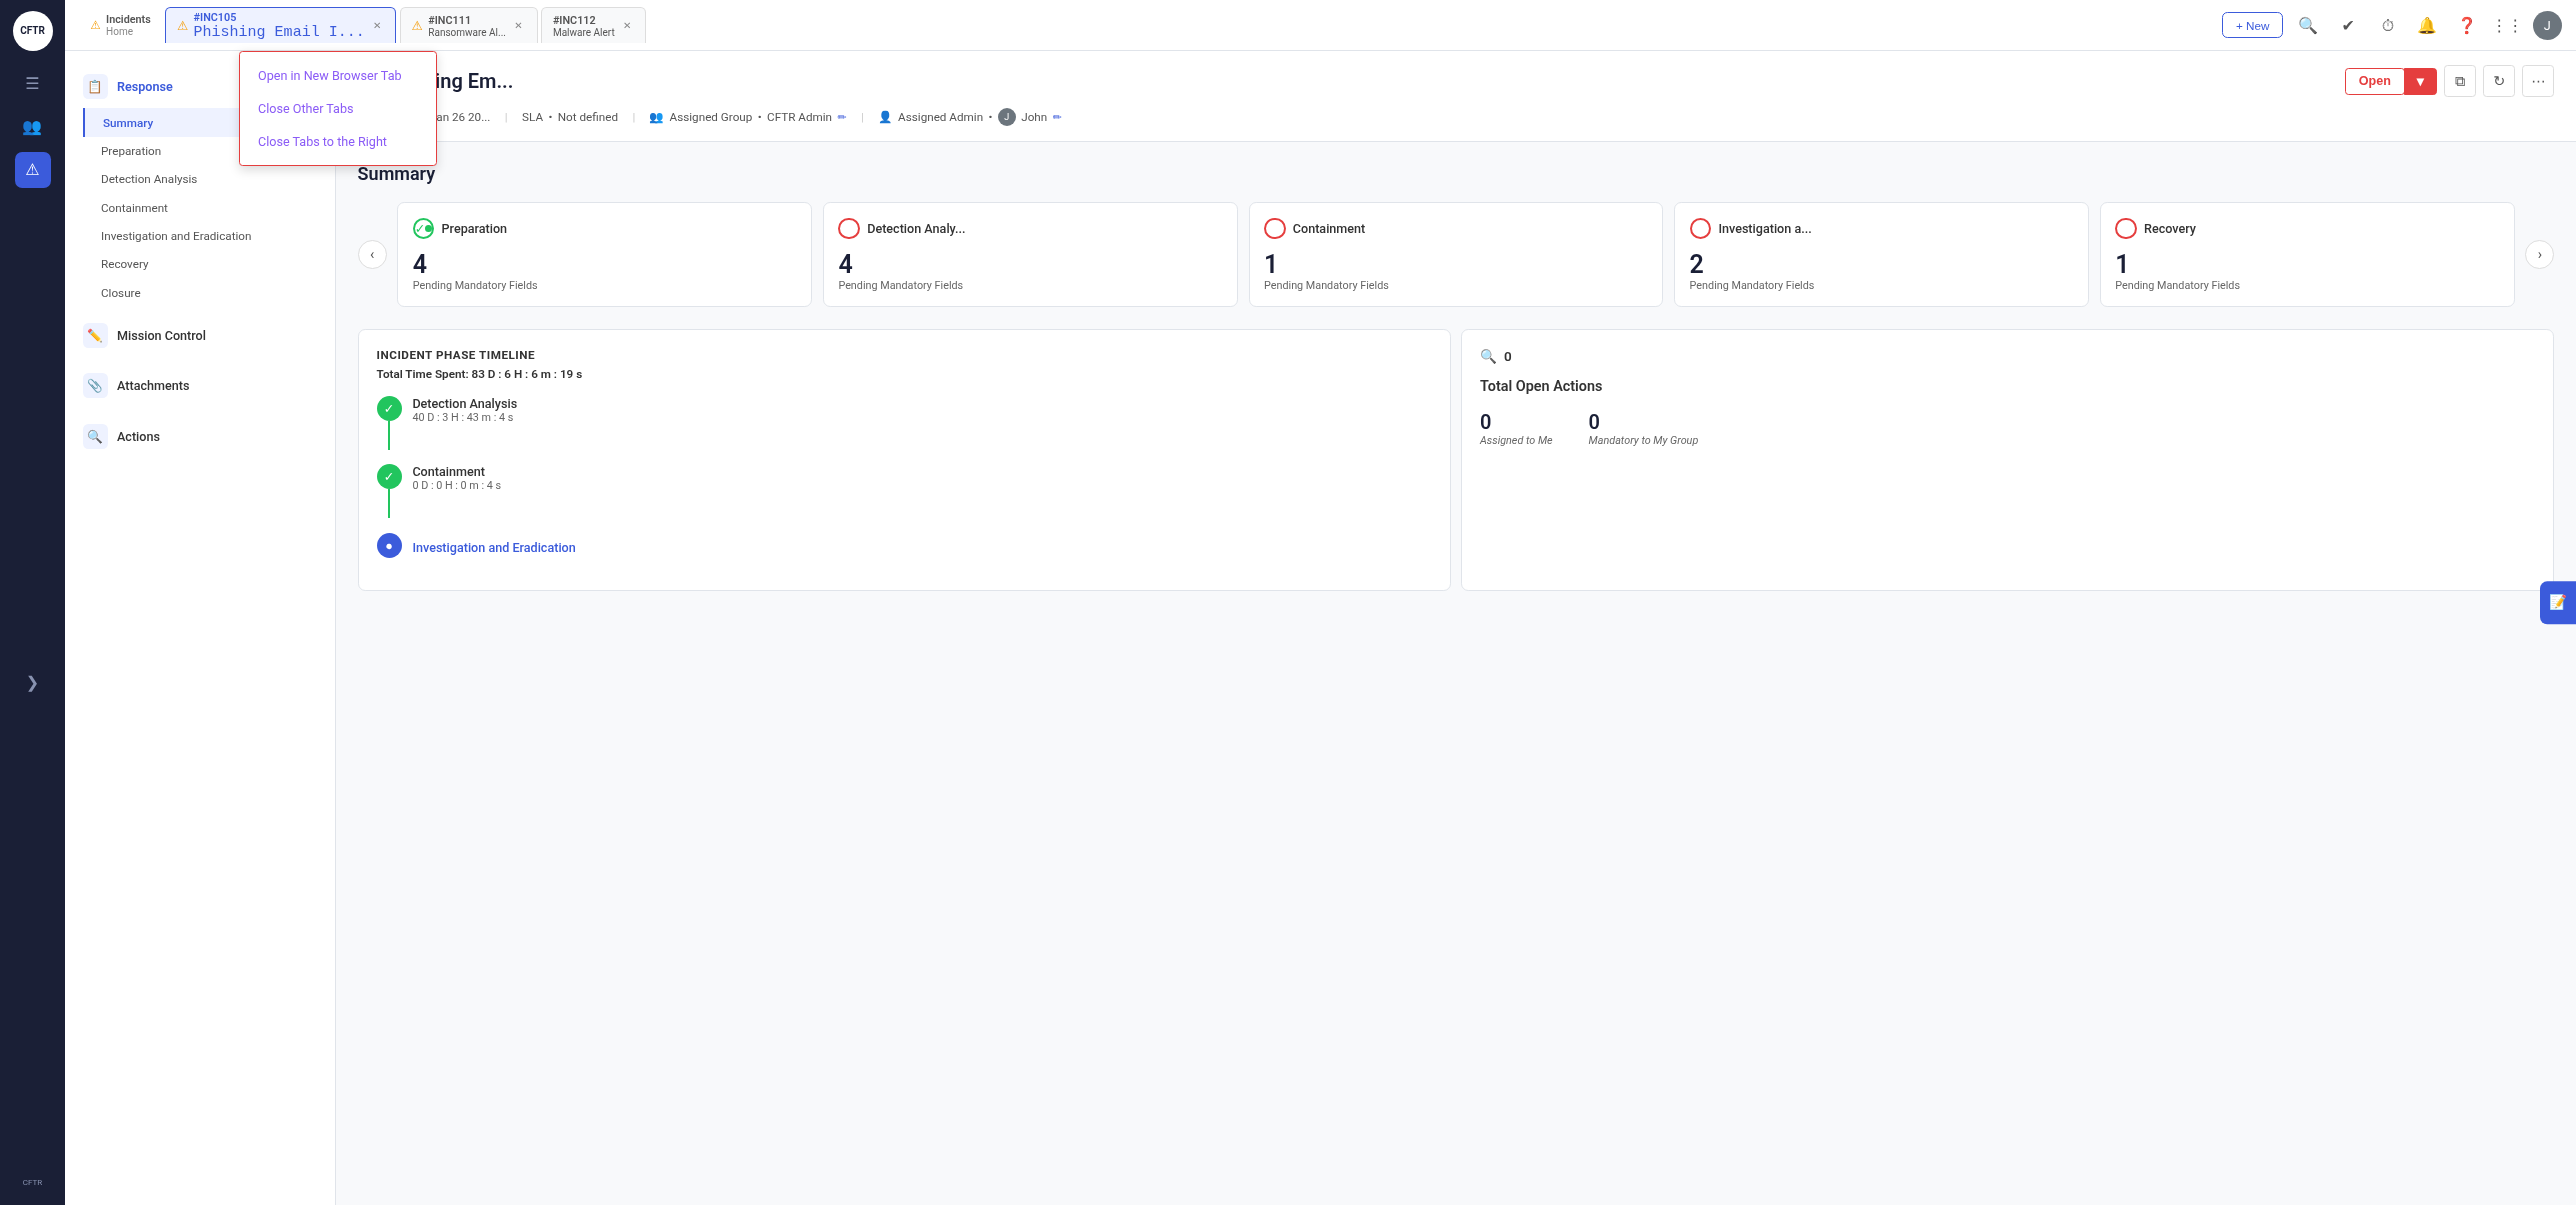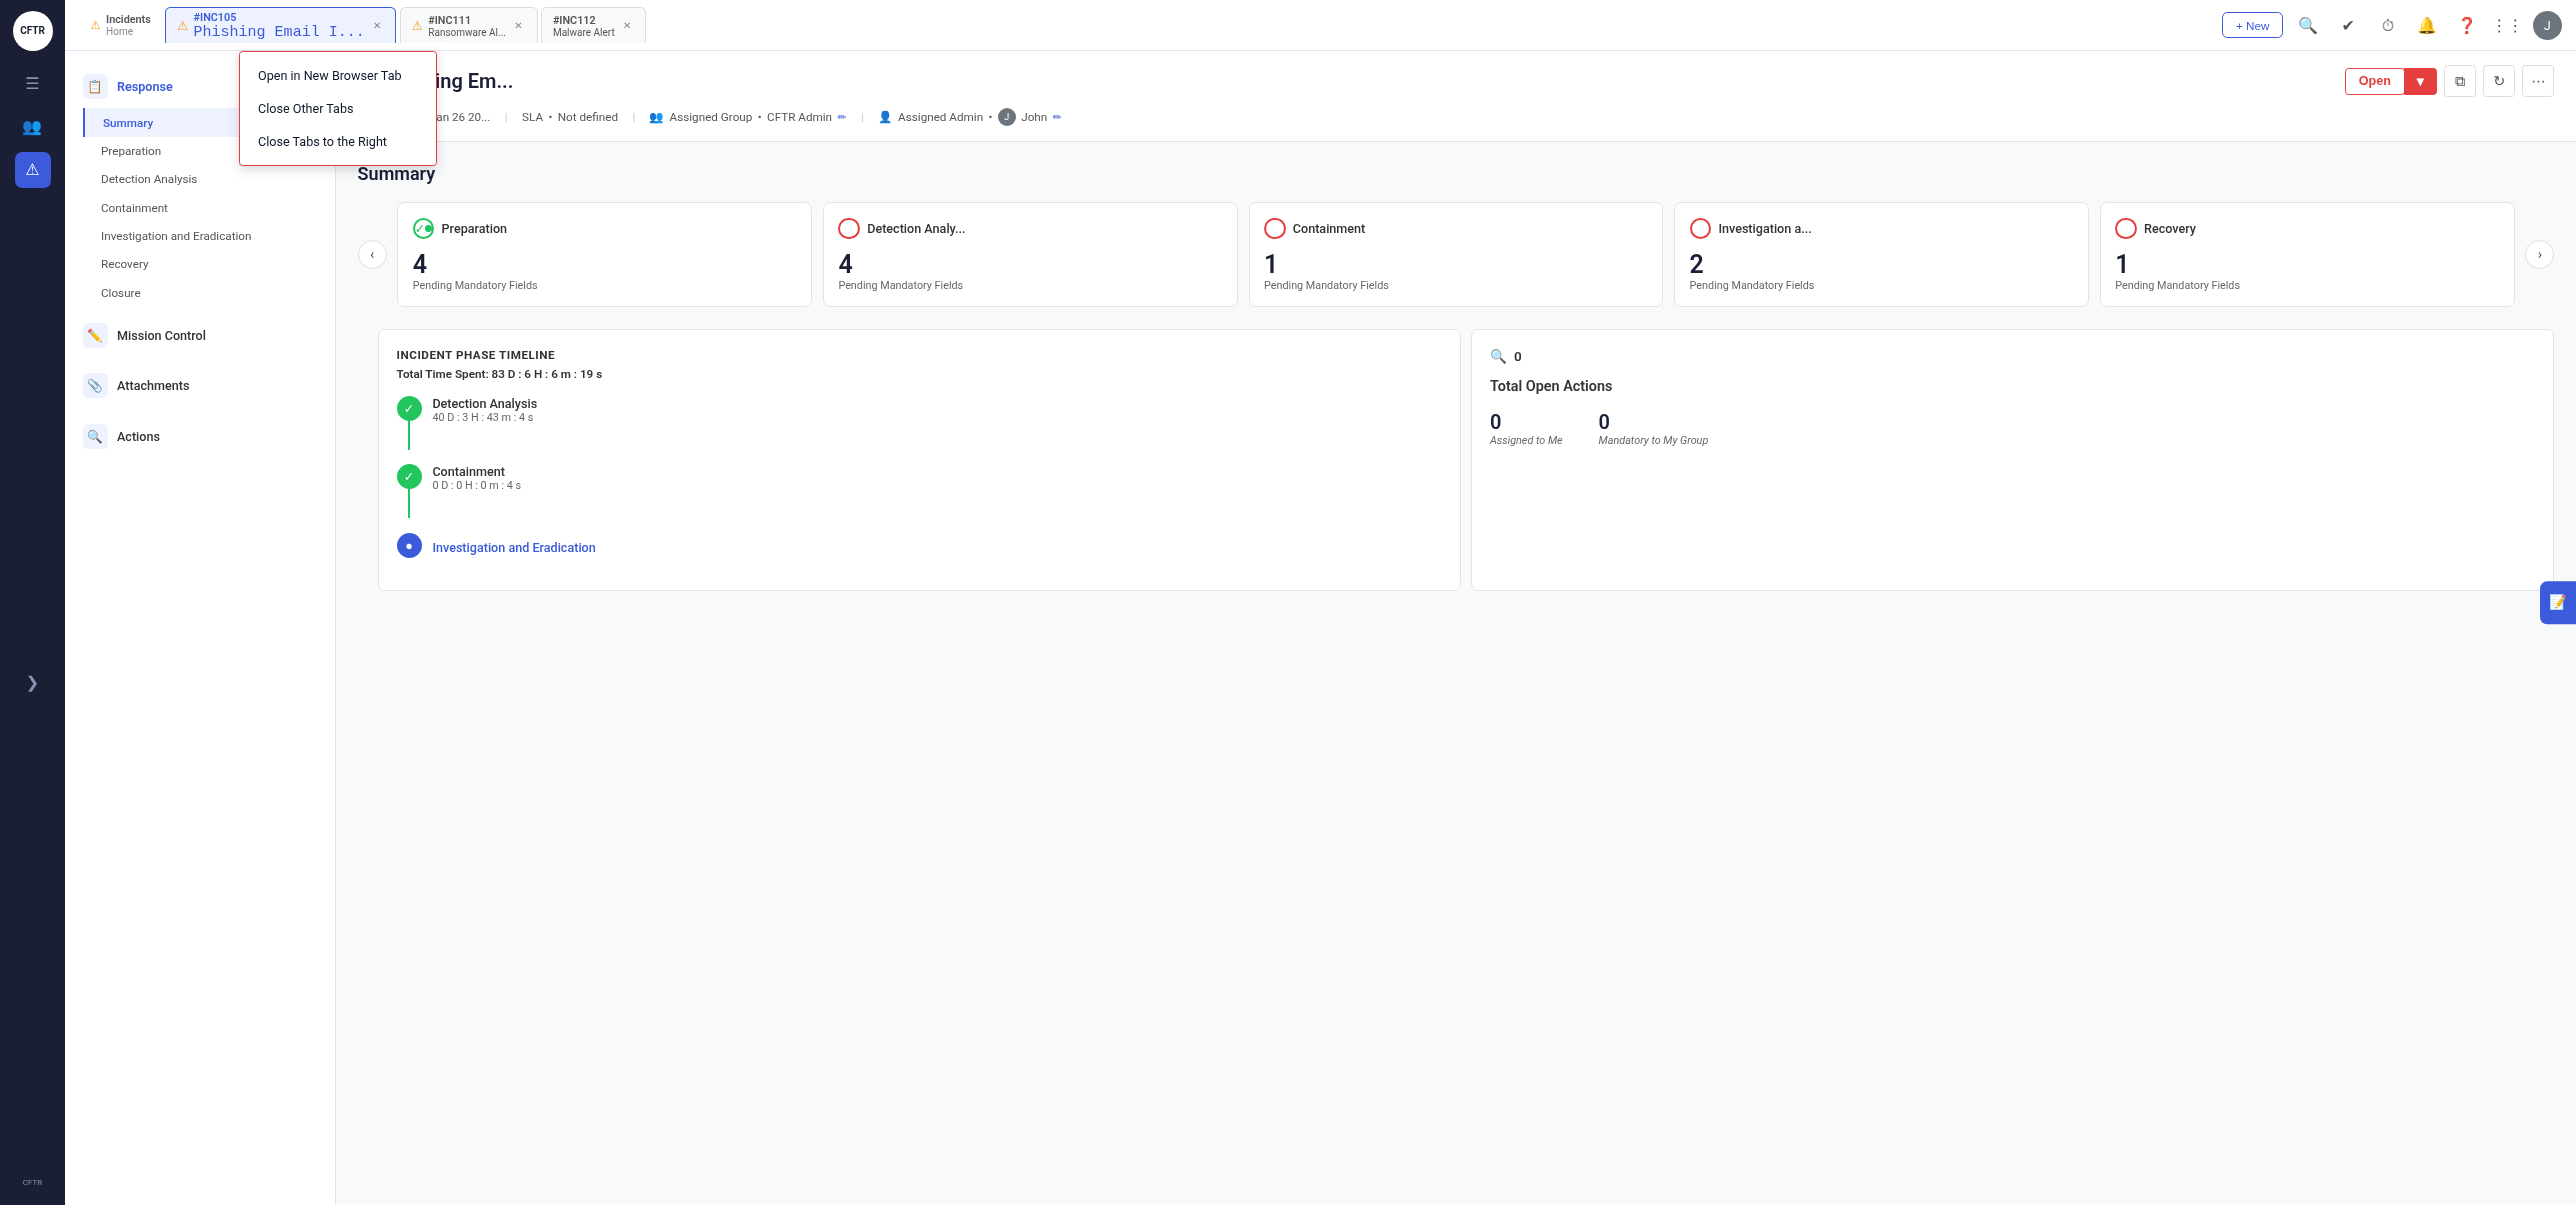--- a/index.html
+++ b/index.html
@@ -26,21 +26,21 @@
     .tab.active { background: #eef2ff; color: #3b5bdb; border: 1.8px solid #3b5bdb; border-bottom: none; }
     .tab.inactive { background: #f8f9fa; color: #555; border: 0.9px solid #ddd; border-bottom: none; }
     .tab-close { width: 14.4px; height: 14.4px; display: flex; align-items: center; justify-content: center; border-radius: 50%; font-size: 10px; color: #888; cursor: pointer; }
     .tab-warning { color: #f59e0b; font-size: 12.6px; }
     .tab-spacer { flex: 1; }
     .top-actions { display: flex; align-items: center; gap: 10.8px; }
     .btn-new { background: white; border: 0.9px solid #3b5bdb; color: #3b5bdb; padding: 5.4px 12.6px; border-radius: 5.4px; font-size: 11.7px; cursor: pointer; display: flex; align-items: center; gap: 3.6px; }
     .top-icon { width: 29px; height: 29px; display: flex; align-items: center; justify-content: center; cursor: pointer; color: #555; font-size: 16px; }
     .avatar { width: 29px; height: 29px; border-radius: 50%; background: #ccc; overflow: hidden; display: flex; align-items: center; justify-content: center; font-size: 12.6px; color: white; background: #6c757d; }
     .context-menu { position: fixed; top: 51px; left: 239px; background: white; border: 1.8px solid #e53e3e; border-radius: 3.6px; padding: 7.2px 0; z-index: 200; min-width: 198px; box-shadow: 0 3.6px 10.8px rgba(0,0,0,0.15); }
-    .context-menu-item { padding: 9px 18px; font-size: 12.6px; color: #0f172a; cursor: pointer; white-space: nowrap; }
+    .context-menu-item { padding: 9px 18px; font-size: 12.6px; color: #8b5cf6; cursor: pointer; white-space: nowrap; }
 
     
     .content-area { flex: 1; display: flex; overflow: hidden; background: #f8f9fb; }
 
     
     .page-sidebar { width: 271px; background: #fff; border-right: 0.9px solid #e0e4ea; overflow-y: auto; flex-shrink: 0; }
 
     
     .page-main { flex: 1; display: flex; flex-direction: column; overflow: hidden; }
     .page-header { background: #fff; padding: 14.4px 21.6px; border-bottom: 0.9px solid #e0e4ea; }
@@ -77,21 +77,21 @@
     .phase-card-header { display: flex; align-items: center; gap: 7.2px; margin-bottom: 10.8px; font-size: 12.6px; font-weight: 500; color: #333; }
     .phase-circle { width: 21.6px; height: 21.6px; border-radius: 50%; border: 2.3px solid; display: flex; align-items: center; justify-content: center; flex-shrink: 0; }
     .phase-circle.green { border-color: #22c55e; }
     .phase-circle.green::after { content: ''; width: 7.2px; height: 7.2px; border-radius: 50%; background: #22c55e; }
     .phase-circle.red { border-color: #e53e3e; }
     .phase-count { font-size: 25px; font-weight: 600; color: #1a1f36; }
     .phase-label { font-size: 10.8px; color: #666; }
     .carousel-btn { width: 29px; height: 29px; border: 0.9px solid #ddd; border-radius: 50%; display: flex; align-items: center; justify-content: center; cursor: pointer; background: white; color: #555; flex-shrink: 0; }
 
     
-    .bottom-grid { display: grid; grid-template-columns: 1fr 1fr; gap: 10px; margin-left: 20px; }
+    .bottom-grid { display: grid; grid-template-columns: 1fr 1fr; gap: 10px; }
     .timeline-section { background: white; border: 0.9px solid #e0e4ea; border-radius: 7.2px; padding: 18px; }
     .timeline-title { font-size: 11.7px; font-weight: 700; color: #333; letter-spacing: 0.5px; text-transform: uppercase; margin-bottom: 5.4px; }
     .timeline-total { font-size: 11.7px; font-weight: 600; color: #333; margin-bottom: 14.4px; }
     .timeline-item { display: flex; align-items: flex-start; gap: 10.8px; margin-bottom: 14.4px; position: relative; }
     .timeline-dot { width: 25px; height: 25px; border-radius: 50%; display: flex; align-items: center; justify-content: center; flex-shrink: 0; font-size: 12.6px; color: white; position: relative; z-index: 1; }
     .timeline-dot.green { background: #22c55e; }
     .timeline-dot.blue { background: #3b5bdb; }
     .timeline-content { }
     .timeline-item-title { font-size: 12.6px; font-weight: 500; color: #333; }
     .timeline-item-time { font-size: 10.8px; color: #666; }

